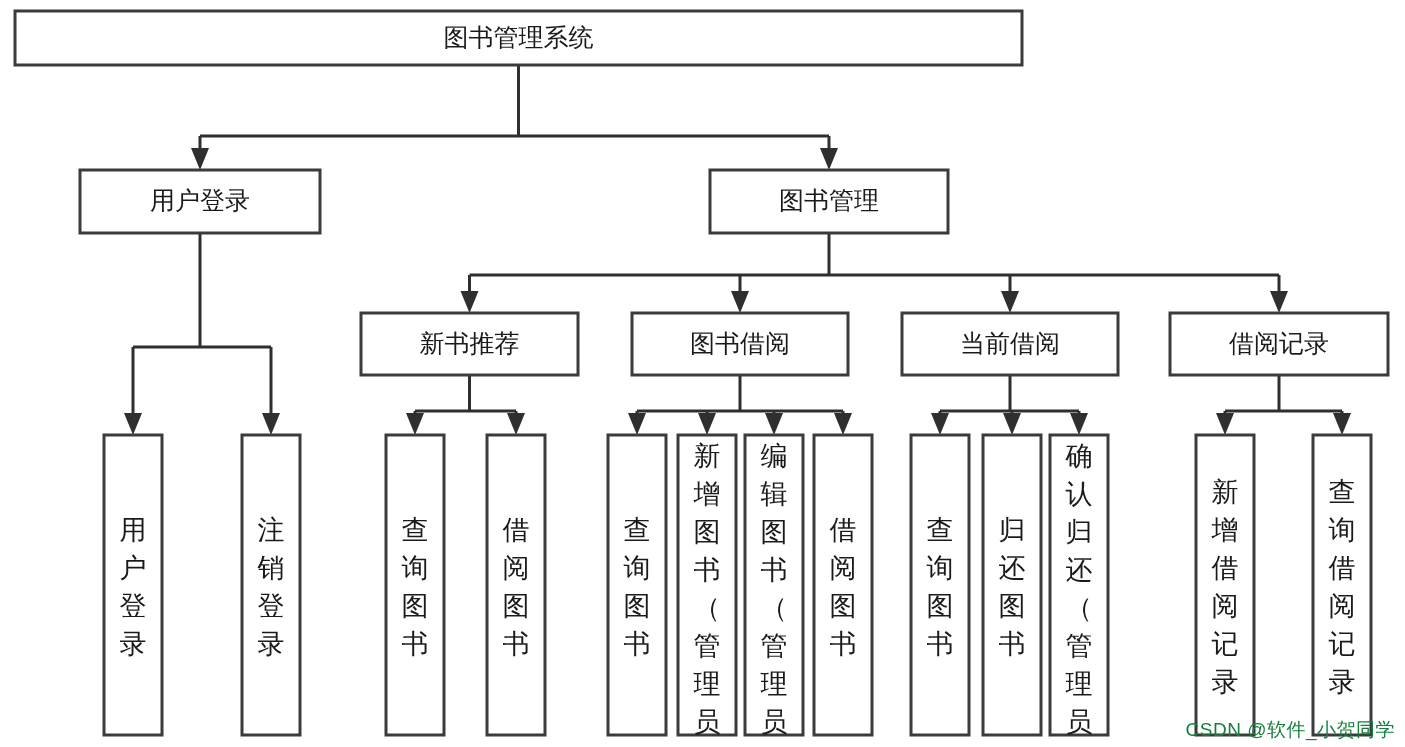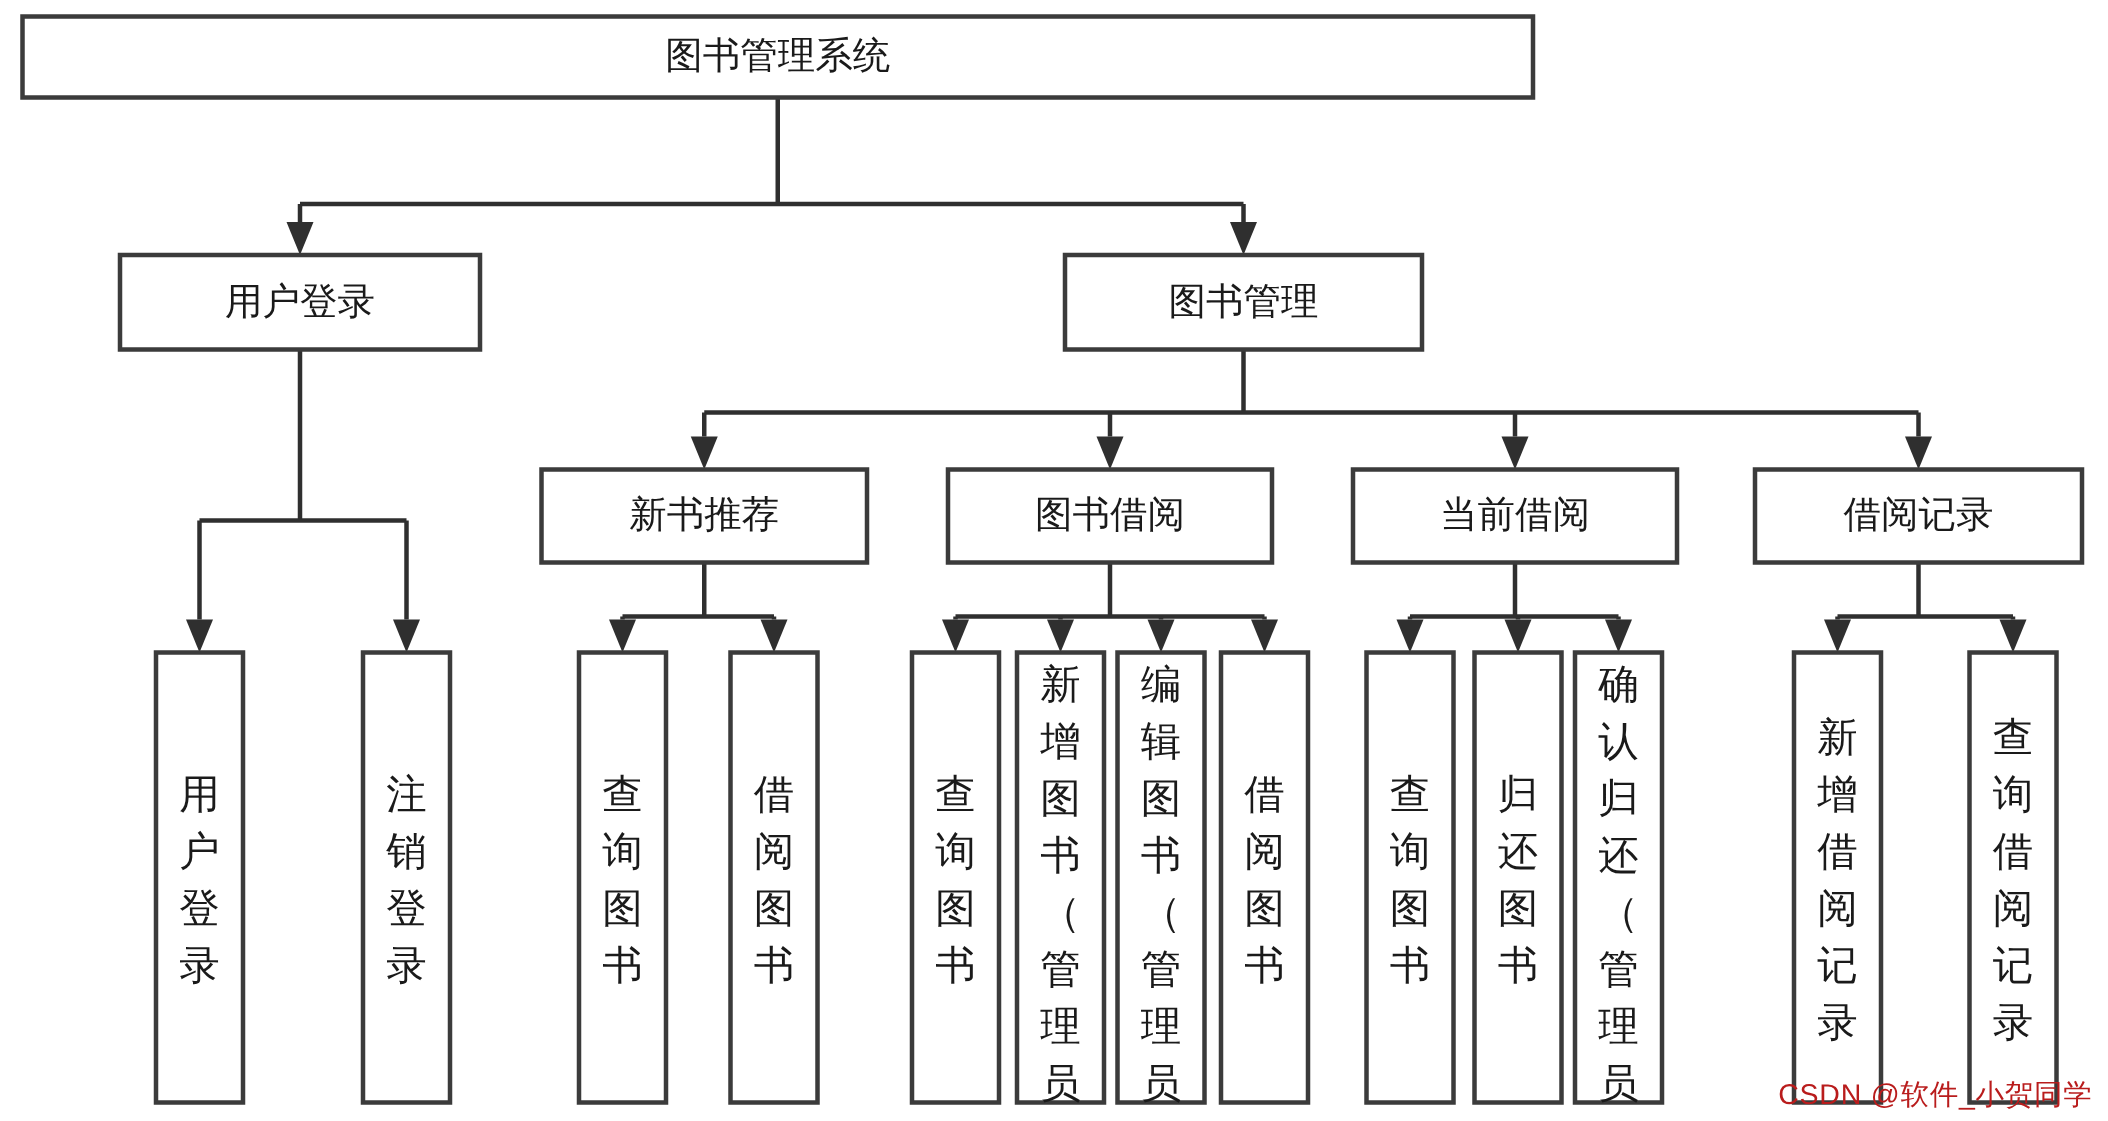--- a/index.html
+++ b/index.html
@@ -44,21 +44,21 @@
   .arrow-head {
     fill: #2f2f2f;
     stroke: none;
   }
   .watermark {
     position: absolute;
     right: 10px;
     bottom: 4px;
     font-family: "Liberation Sans", "DejaVu Sans", sans-serif;
     font-size: 19px;
-    color: #b91c1c;
+    color: #15803d;
     white-space: nowrap;
     letter-spacing: 0.5px;
     margin-top: 28px;
   }
 </style>
 </head>
 <body>
 
 <div id="diagram-root">
 

